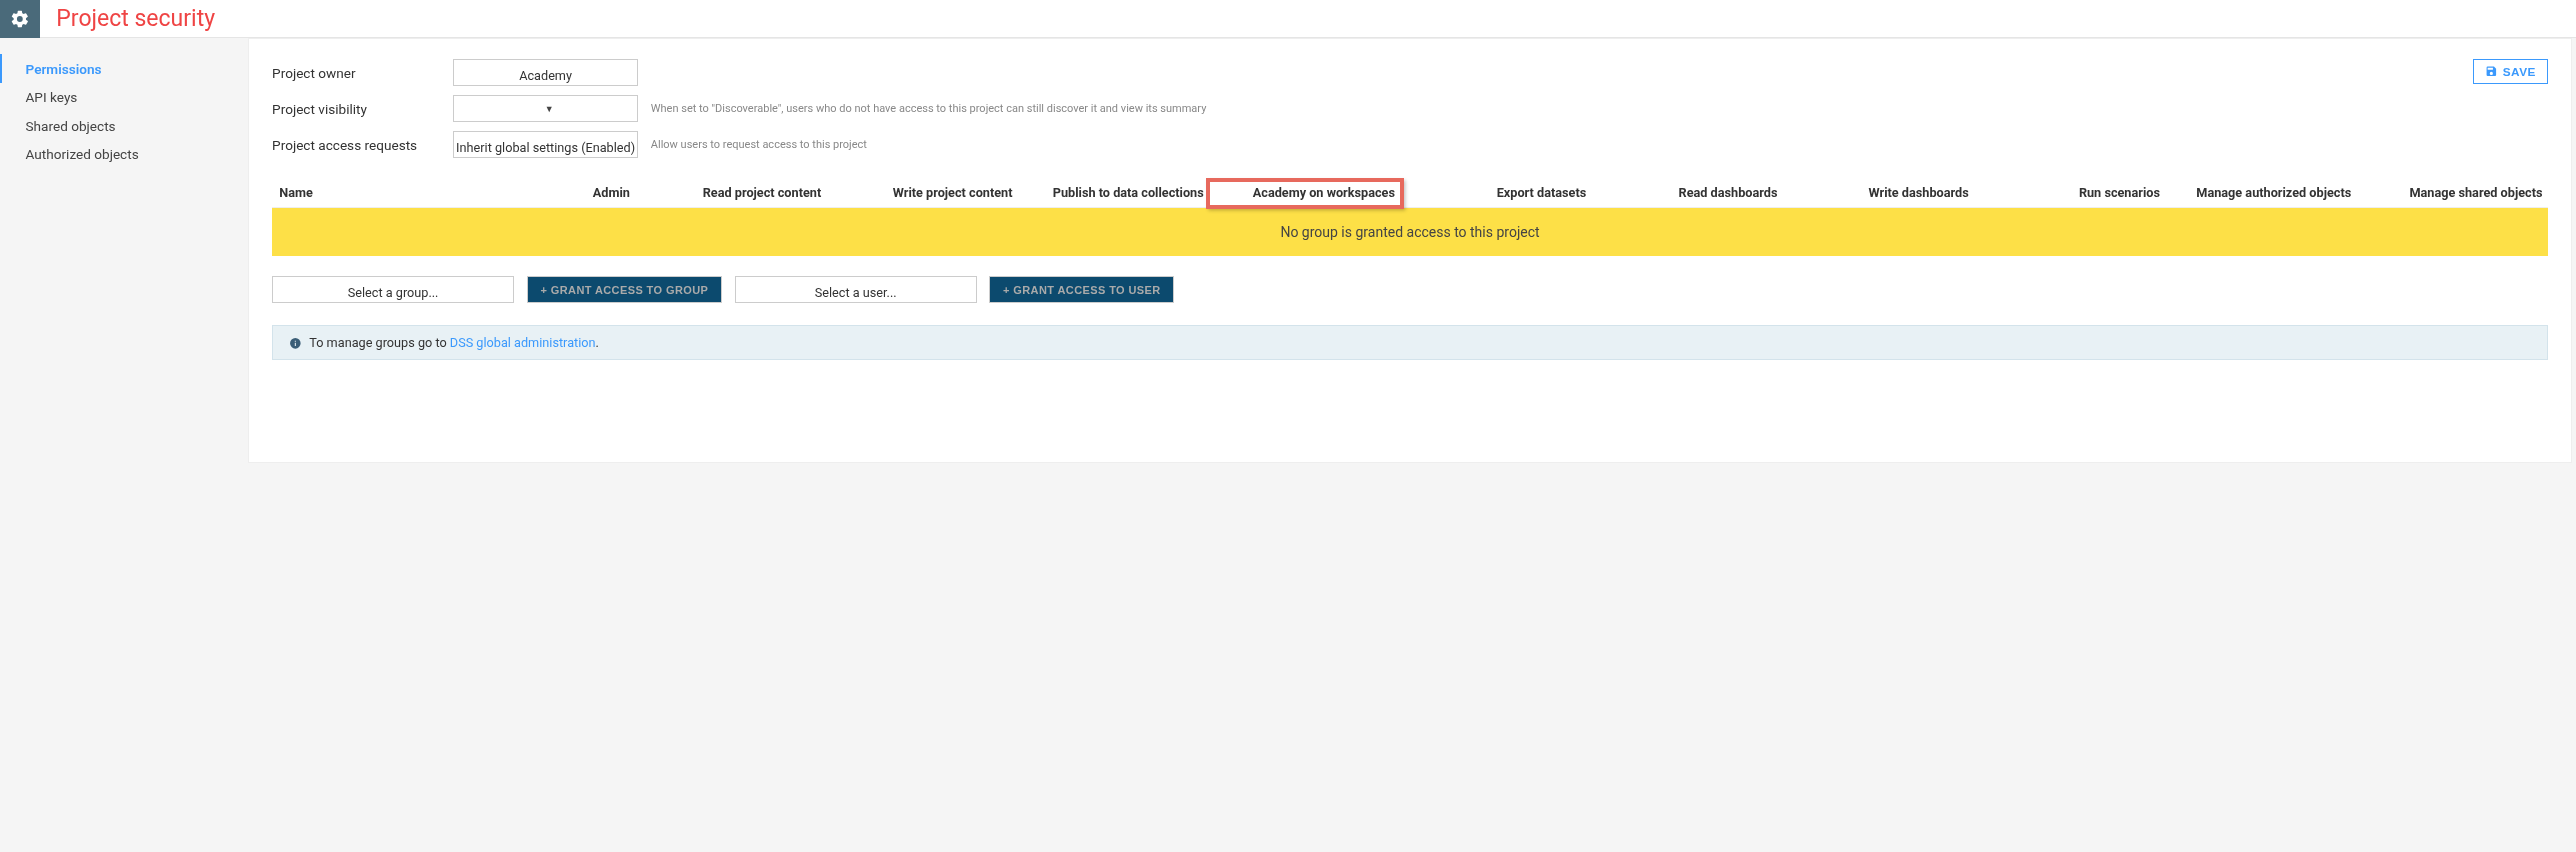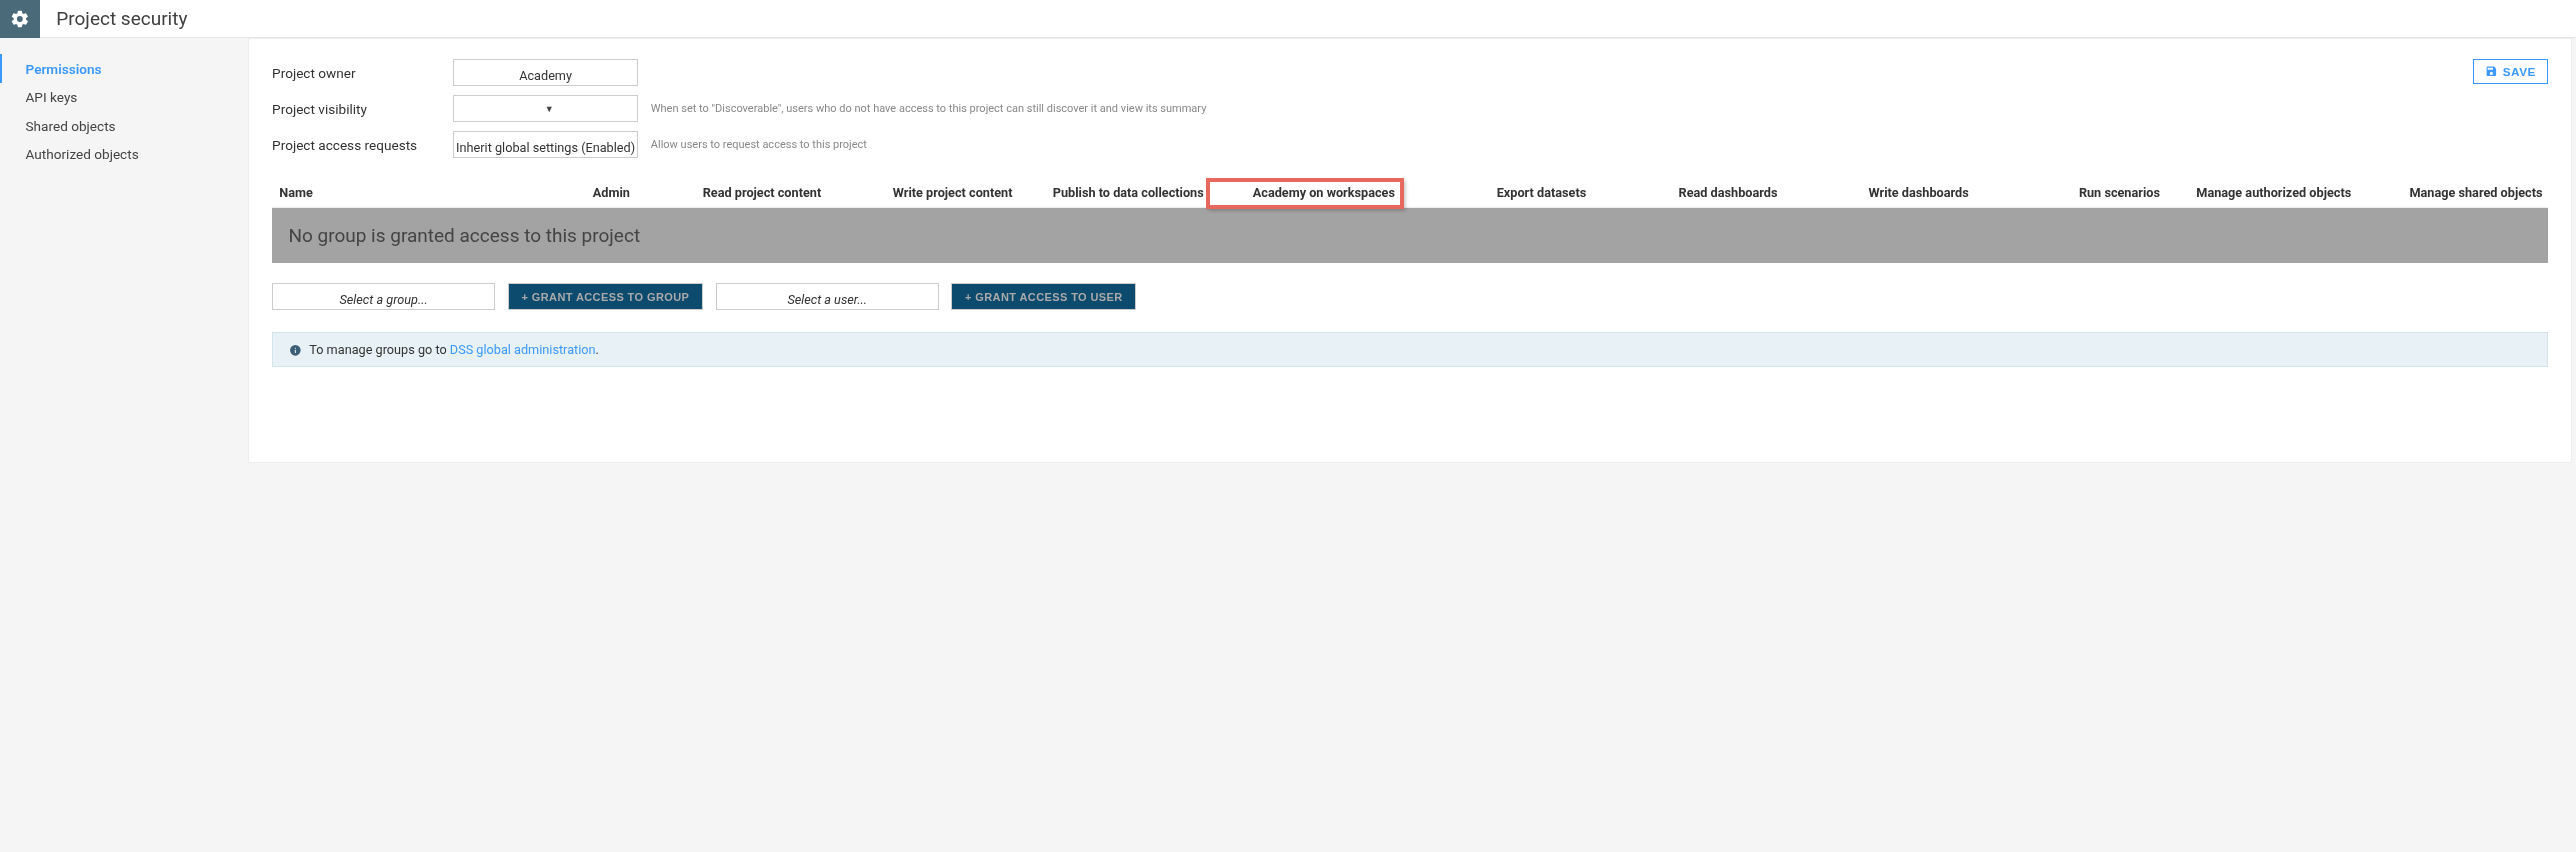--- a/index.html
+++ b/index.html
@@ -20,23 +20,23 @@
     width: 40px;
     height: 38px;
     background: #4a6a7a;
     display: flex;
     align-items: center;
     justify-content: center;
   }
   .topbar-icon svg { fill: #fff; width: 20px; height: 20px; }
   .topbar-title {
     margin-left: 16.3px;
-    font-size: 19px;
+    font-size: 23px;
     font-weight: 400;
-    color: #404040;
+    color: #ef4444;
   }
   .layout {
     display: flex;
   }
   .sidebar {
     width: 244px;
     padding: 16.3px 0;
   }
   .sidebar-item {
     padding: 6.3px 23.5px;
@@ -124,35 +124,35 @@
   }
   .th-highlight::before {
     content:"";
     position:absolute;
     top:-7.2px; left:-3.6px; right:-3.6px; bottom:-7.2px;
     border: 4.5px solid #e7695d;
     box-shadow: 1.8px 1.8px 3.6px rgba(0,0,0,0.25);
     pointer-events:none;
   }
   .table-empty {
-    background: #a3a3a3;
+    background: #fde047;
+    text-align: center;
     padding: 16.3px;
-    font-size: 19px;
+    font-size: 14px;
     color: #444;
     margin-bottom: 20px;
   }
   .access-row {
     display: flex;
     gap: 12.7px;
     margin-bottom: 22px;
     flex-wrap: wrap;
   }
   .wide-select {
-    width: 223px;
-    font-style: italic;
+    width: 242px;
   }
   .grant-btn {
     border: 0.9px solid #ccc;
     background: #0c4a6e;
     color: #aaa;
     font-size: 11px;
     font-weight: 600;
     letter-spacing: 0.4px;
     padding: 0 12.7px;
     height: 27px;

